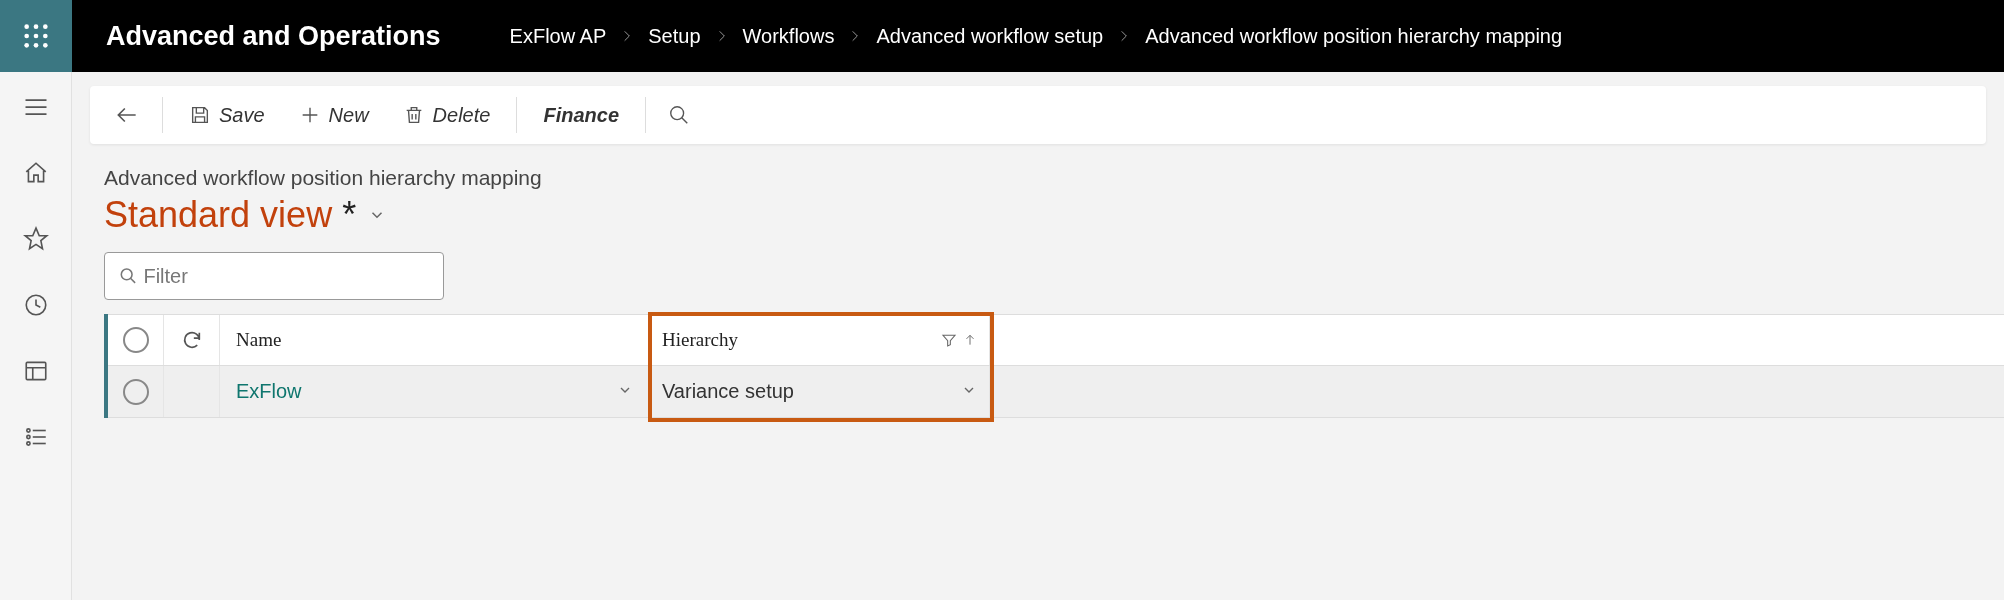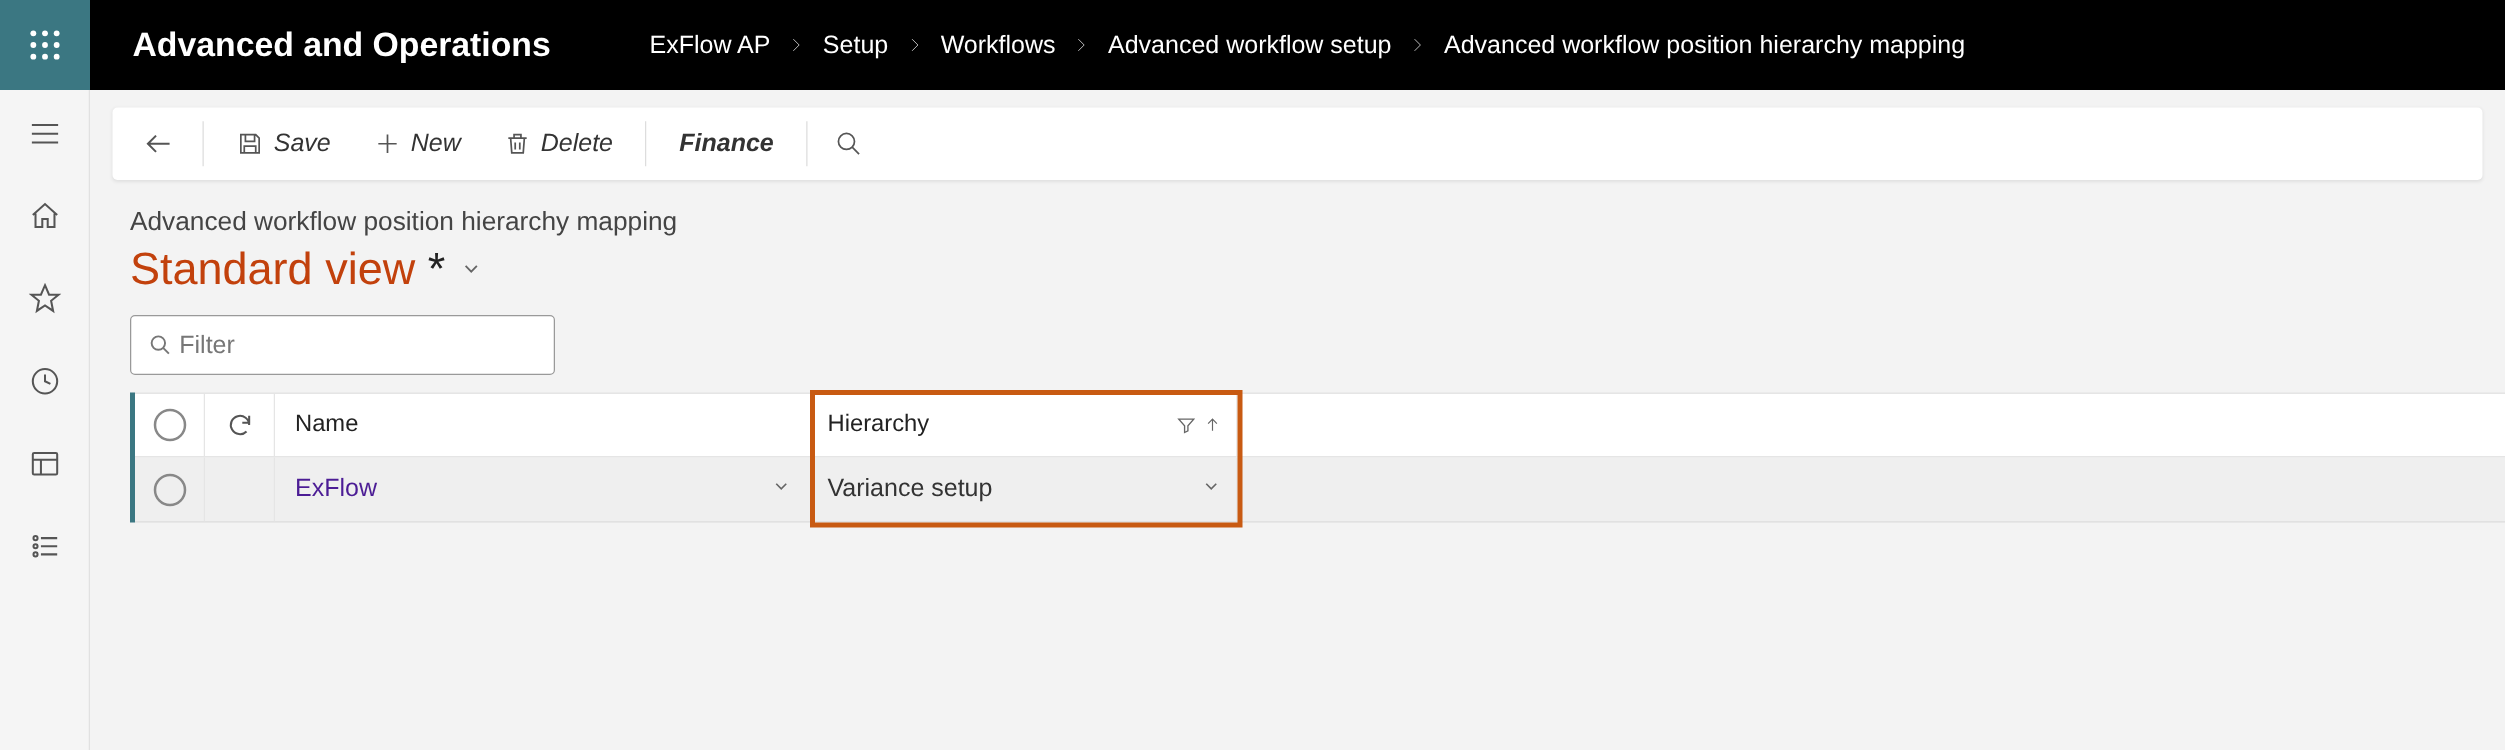--- a/index.html
+++ b/index.html
@@ -34,21 +34,21 @@
       font-size: 27px;
       font-weight: 600;
       padding-left: 34px;
       padding-right: 60px;
     }
     .breadcrumb {
       display: flex;
       align-items: center;
       gap: 14px;
       font-size: 20px;
-      margin-left: 19px;
+      margin-left: 9px;
     }
     .breadcrumb-chevron { display: flex; align-items: center; }
     .breadcrumb-chevron svg { width: 14px; height: 14px; stroke: #fff; }
     .breadcrumb-item { cursor: pointer; white-space: nowrap; }
 
     
     .main-row { display: flex; height: calc(100% - 72px); }
 
     
     .left-rail {
@@ -136,35 +136,36 @@
 
     
     .grid { margin-left: 32px; border-left: 4px solid #3b7782; }
     .grid-header {
       display: flex;
       align-items: flex-end;
       height: 52px;
       background: #fff;
       border-top: 1px solid #ddd;
       border-bottom: 1px solid #ddd;
+      font-family: Liberation Serif, serif;
     }
     .grid-row {
       display: flex;
       align-items: center;
       height: 52px;
       background: #efefef;
       border-bottom: 1px solid #ddd;
     }
     .cell-select { width: 56px; display: flex; justify-content: center; border-right: 1px solid #e5e5e5; height: 100%; align-items: center; }
     .cell-refresh { width: 56px; display: flex; justify-content: center; border-right: 1px solid #e5e5e5; height: 100%; align-items: center; cursor: pointer; }
     .cell-name { flex: 0 0 430px; padding: 0 16px; display: flex; align-items: center; justify-content: space-between; height: 100%; border-right: 1px solid #e5e5e5; }
     .cell-hier { flex: 0 0 340px; padding: 0 12px; display: flex; align-items: center; justify-content: space-between; height: 100%; border-right: 1px solid #e5e5e5; position: relative; }
 
     .grid-header .cell-name, .grid-header .cell-hier { font-size: 19px; color: #222; }
-    .grid-row .cell-name a { color: #4c1d95; font-size: 20px; text-decoration: none; cursor: pointer; }
+    .grid-row .cell-name a { color: #0f766e; font-size: 20px; text-decoration: none; cursor: pointer; }
     .grid-row .cell-hier span { font-size: 20px; color: #333; }
 
     .radio-circle {
       width: 26px; height: 26px; border: 2px solid #888; border-radius: 50%; cursor: pointer;
     }
 
     .hdr-icons { display: flex; gap: 6px; align-items: center; }
     .hdr-icons svg { stroke: #666; fill: none; stroke-width: 1.6; }
 
     .dropdown-chevron svg { stroke: #666; stroke-width: 2; }

